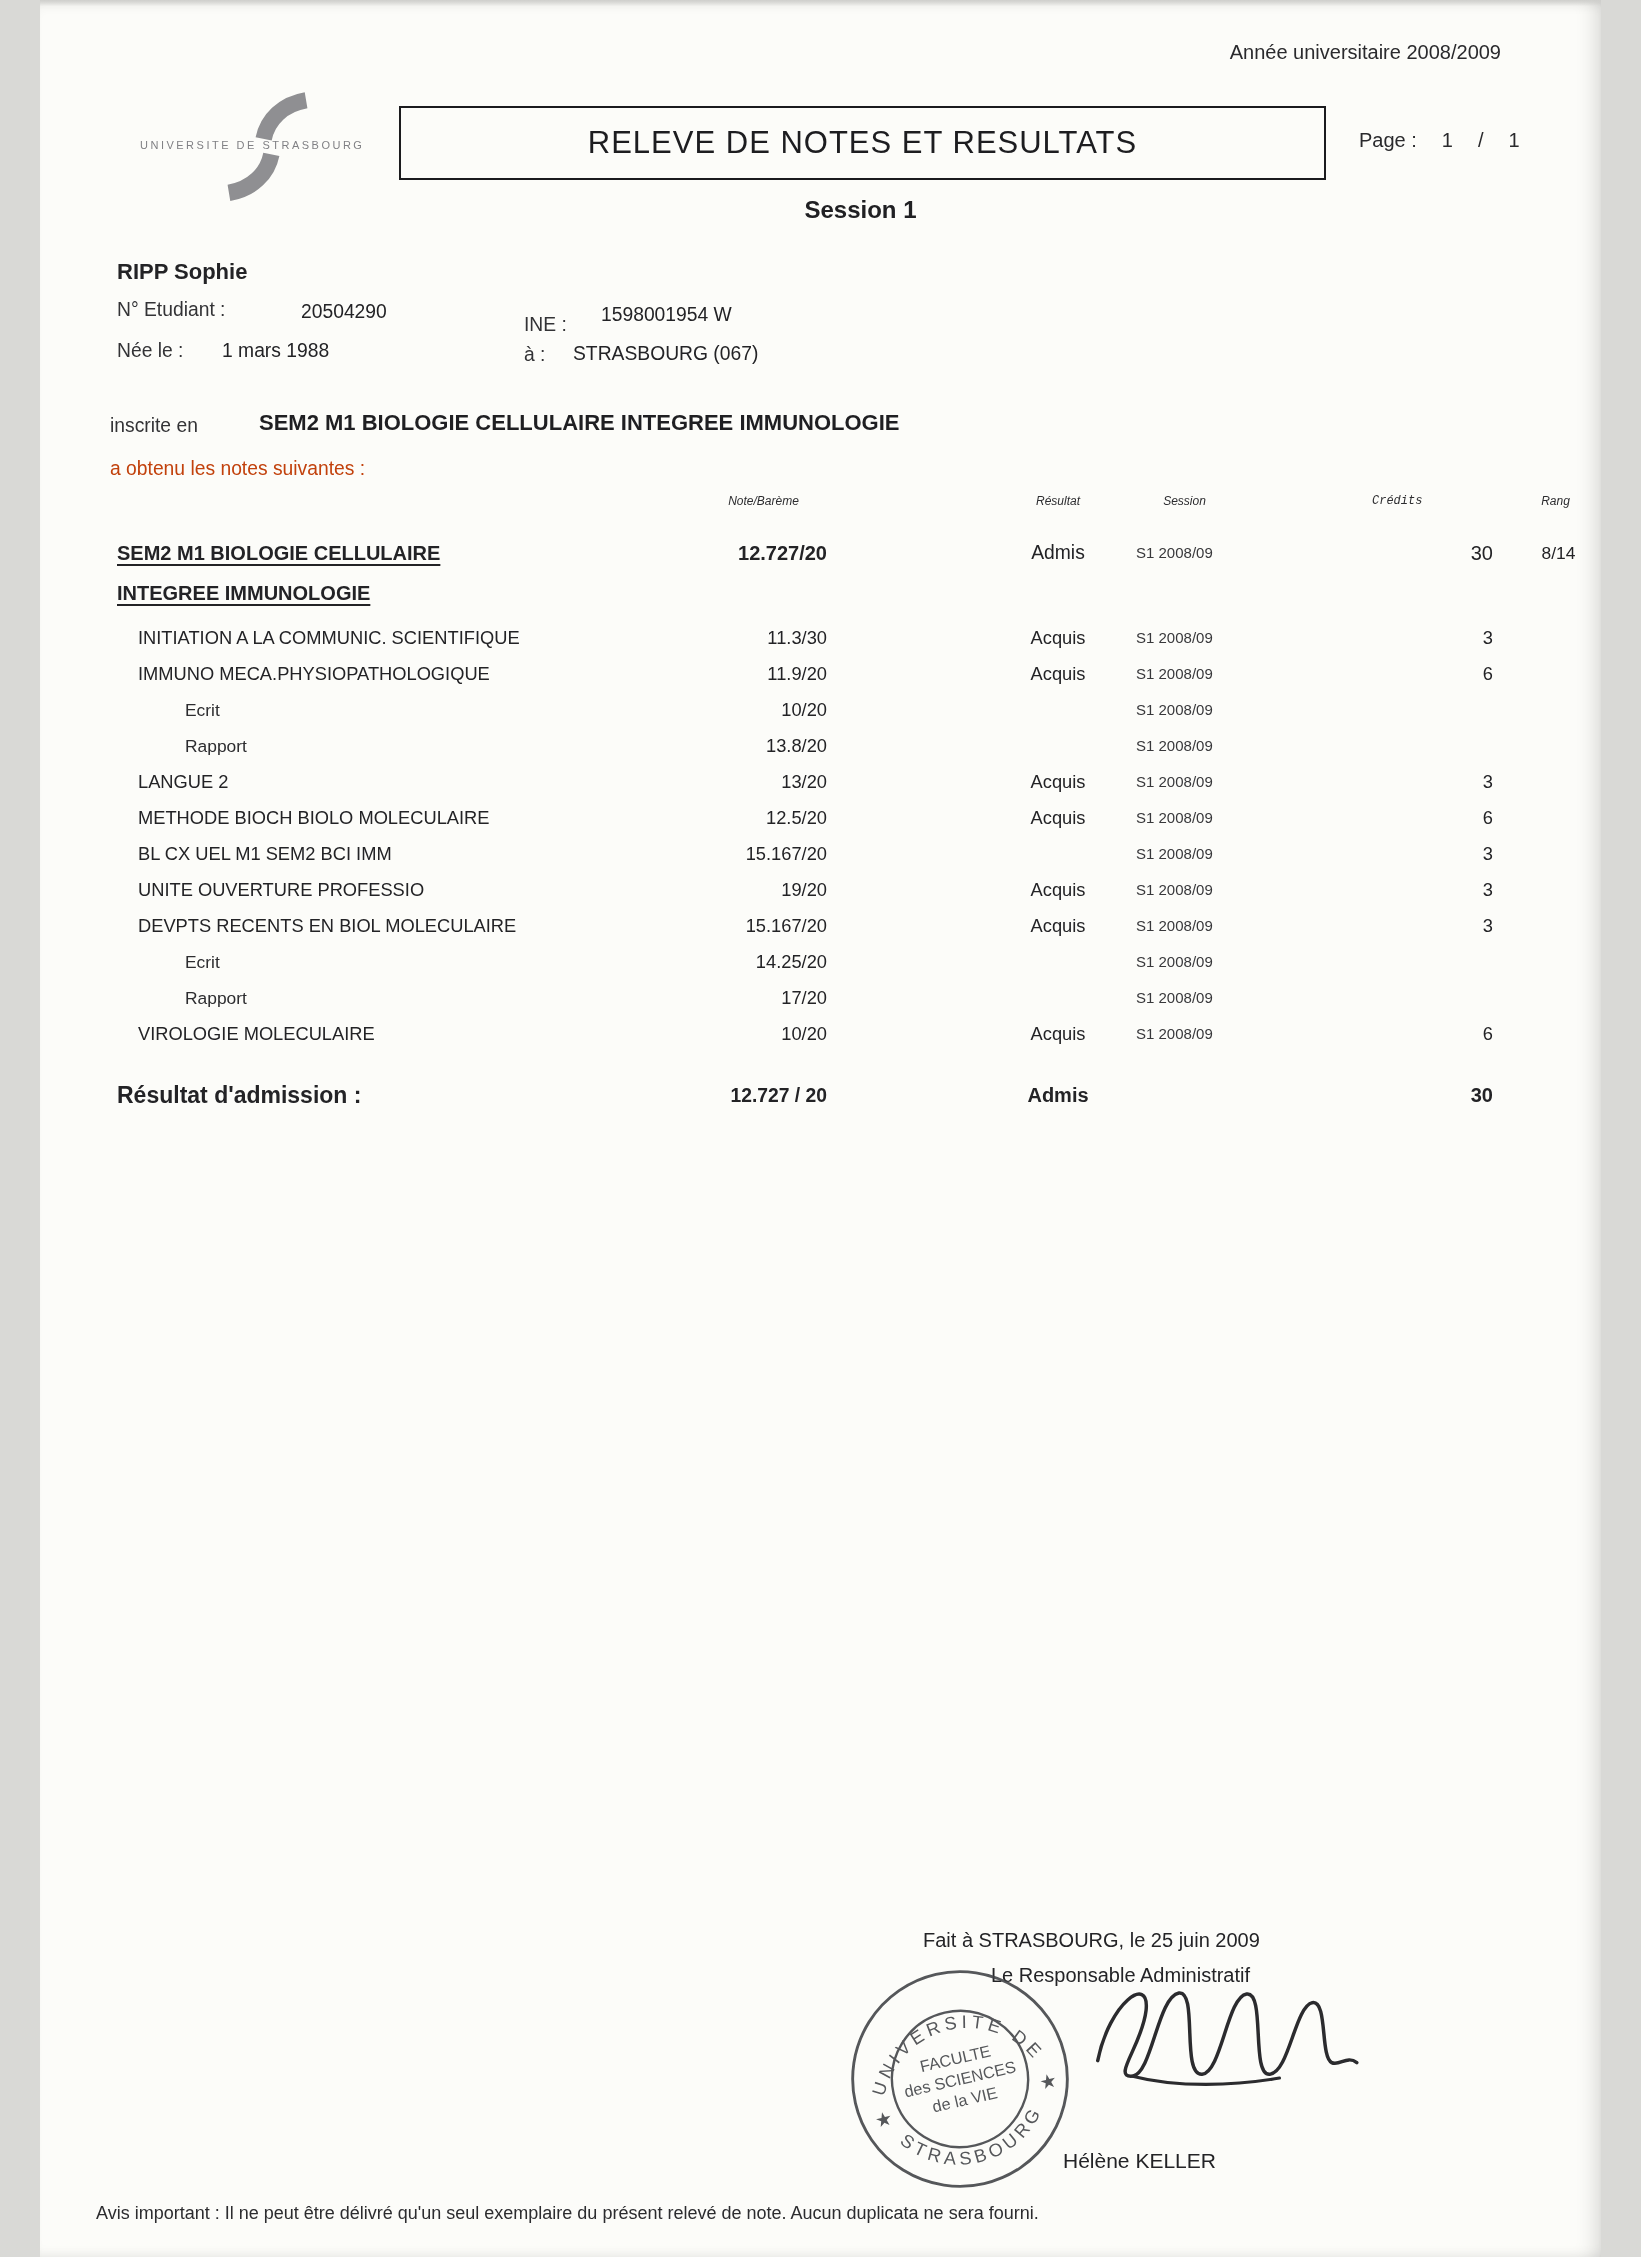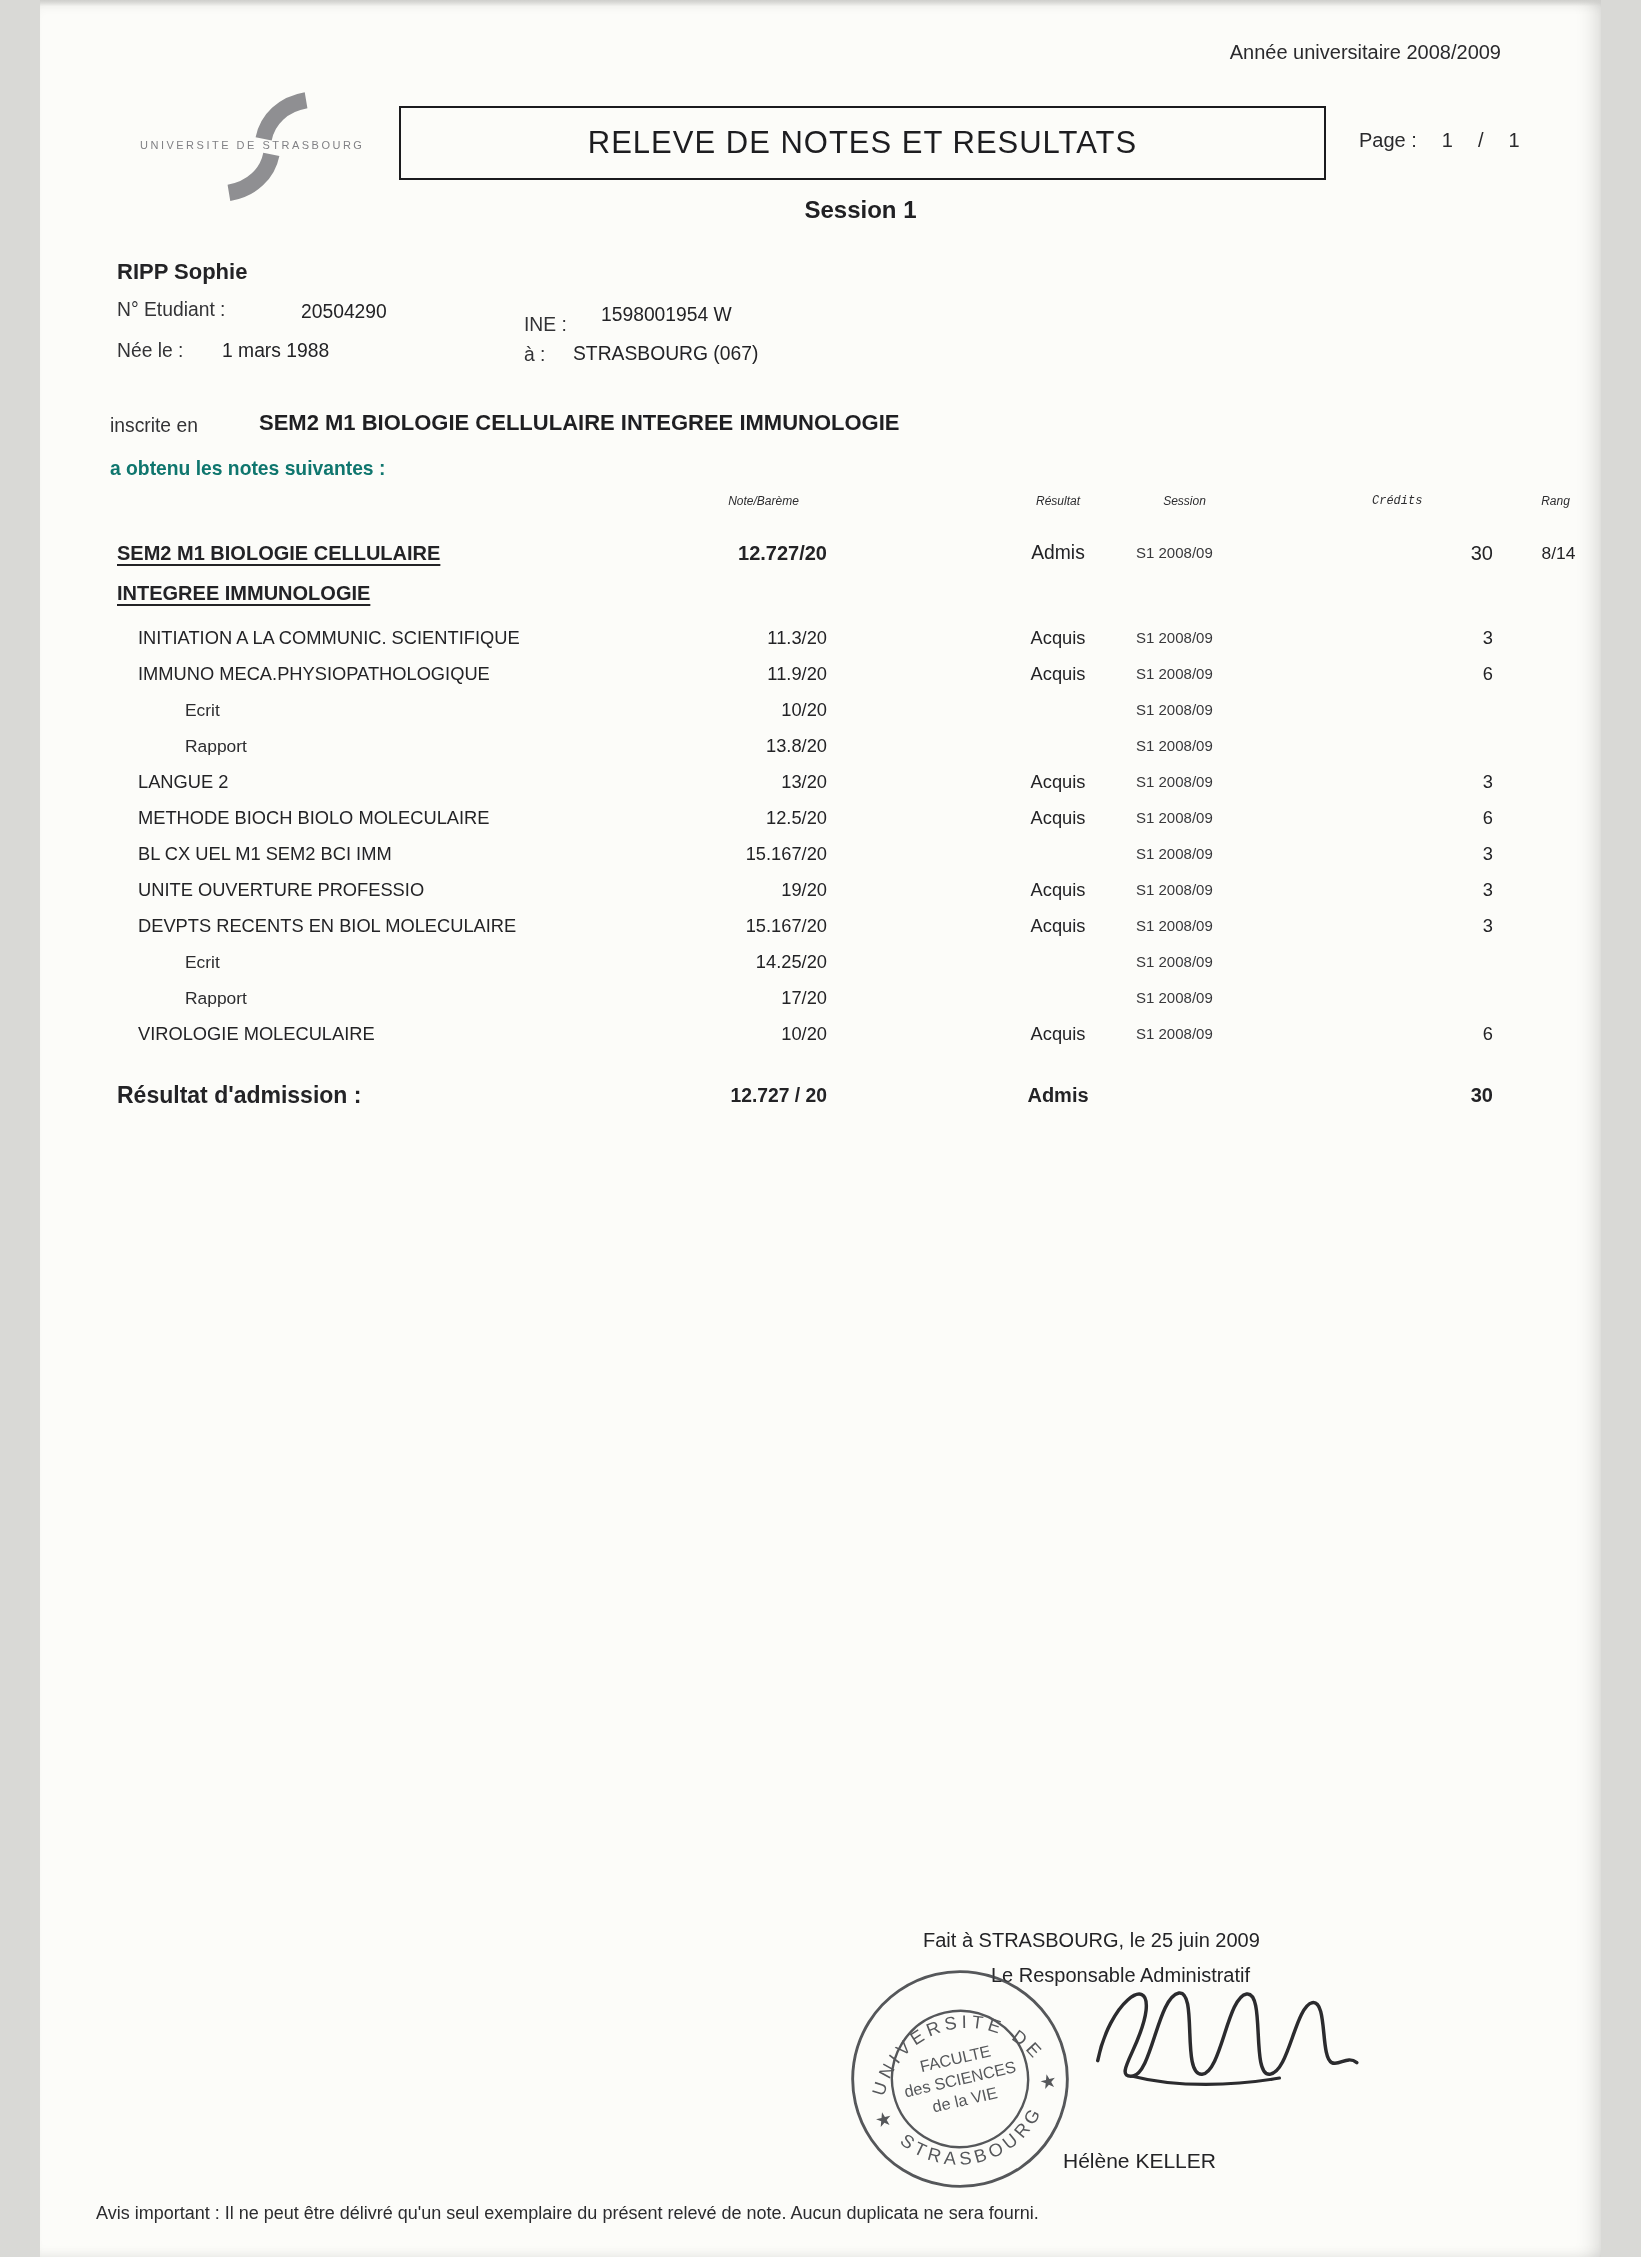--- a/index.html
+++ b/index.html
@@ -27,21 +27,21 @@
   }
   .title-box .title{font-size:31px;font-weight:normal;letter-spacing:1px;color:#1d1d20;}
   .page-ind{left:1319px;top:129px;font-size:20px;color:#2a2a2d;display:flex;gap:25px;}
   .session-line{left:359px;top:196px;width:923px;text-align:center;font-size:24px;font-weight:bold;color:#202023;}
   
   .student-name{left:77px;top:259px;font-size:22px;font-weight:bold;color:#232326;}
   .info-label{font-size:19.3px;color:#333336;}
   .info-value{font-size:19.3px;color:#232326;}
   .enrolled-label{left:70px;top:415px;font-size:19.3px;color:#333336;}
   .program{left:219px;top:410px;font-size:22px;font-weight:bold;color:#1f1f22;}
-  .grades-intro{left:70px;top:458px;font-size:19.3px;color:#0f766e;font-weight:bold;}
+  .grades-intro{left:70px;top:458px;font-size:19.3px;color:#c2410c;}
   
   .grades{left:0;top:494px;width:1641px;}
   .thead{position:relative;height:39px;font-style:italic;font-size:12px;color:#2d2d30;}
   .thead div{position:absolute;top:0;}
   .h-note{left:632px;width:183px;text-align:center;}
   .h-result{left:941px;width:154px;text-align:center;}
   .h-session{left:1096px;width:97px;text-align:center;}
   .h-credits{left:1332px;width:121px;font-family:Liberation Mono, monospace;}
   .h-rank{left:1475px;width:81px;text-align:center;}
   .trow{position:relative;height:36px;font-size:18.3px;}
@@ -128,21 +128,21 @@
         <div class="trow lvl-0">
     <div class="c-label">SEM2 M1 BIOLOGIE CELLULAIRE INTEGREE IMMUNOLOGIE</div>
     <div class="c-note">12.727/20</div>
     <div class="c-result">Admis</div>
     <div class="c-session">S1 2008/09</div>
     <div class="c-credits">30</div>
     <div class="c-rank">8/14</div>
   </div>
         <div class="trow lvl-1">
     <div class="c-label">INITIATION A LA COMMUNIC. SCIENTIFIQUE</div>
-    <div class="c-note">11.3/20</div>
+    <div class="c-note">11.3/30</div>
     <div class="c-result">Acquis</div>
     <div class="c-session">S1 2008/09</div>
     <div class="c-credits">3</div>
     <div class="c-rank"></div>
   </div>
         <div class="trow lvl-1">
     <div class="c-label">IMMUNO MECA.PHYSIOPATHOLOGIQUE</div>
     <div class="c-note">11.9/20</div>
     <div class="c-result">Acquis</div>
     <div class="c-session">S1 2008/09</div>

